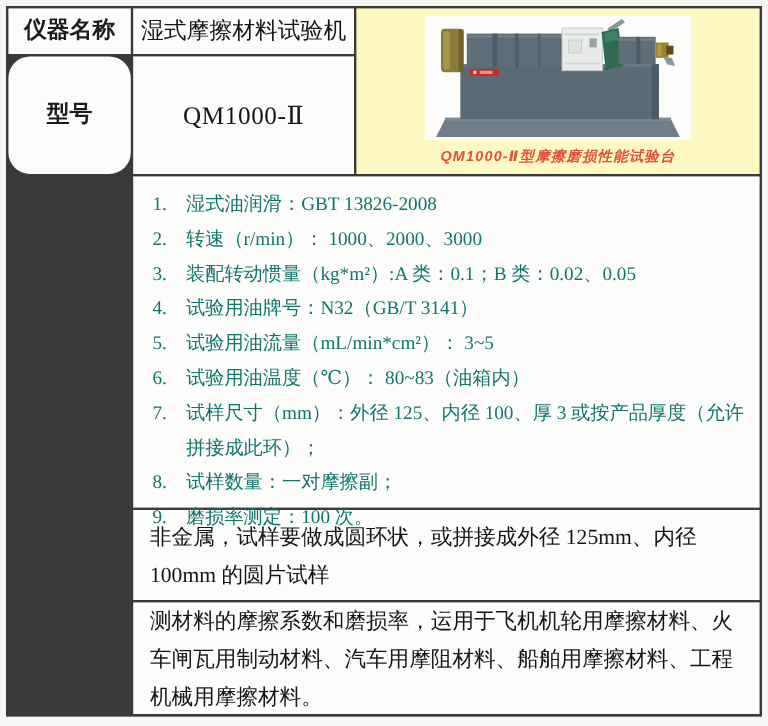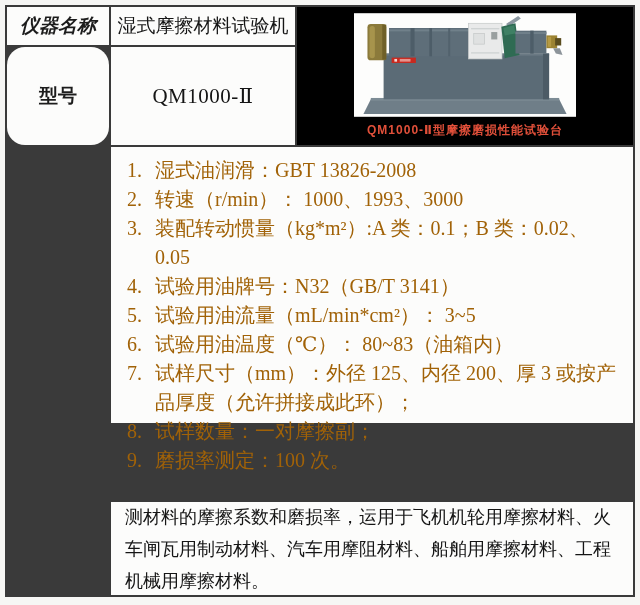--- a/index.html
+++ b/index.html
@@ -38,46 +38,47 @@
     padding: 2px;
   }
   .value-cell {
     display: flex; align-items: center; justify-content: center;
     text-align: center;
     font-size: 19px;
     color: #151515;
     padding: 16px 6px;
   }
   .value-model { font-size: 21px; letter-spacing: 0.5px; }
-  .area-l1 { grid-area: l1; font-style: italic; } .area-v1 { grid-area: v1; }
+  .area-l1 { grid-area: l1; } .area-v1 { grid-area: v1; }
   .area-l2 { grid-area: l2; border-radius: 18px; } .area-v2 { grid-area: v2; }
   .area-l3 { grid-area: l3; } .area-c3 { grid-area: c3; }
   .area-l4 { grid-area: l4; } .area-c4 { grid-area: c4; }
   .area-l5 { grid-area: l5; } .area-c5 { grid-area: c5; }
   .image-cell {
     grid-area: img;
     display: flex; flex-direction: column;
     align-items: center; justify-content: center;
     padding: 4px 2px;
-    background: #000000;
+    background: #fef9c3;
+    font-style: italic;
   }
   .machine-caption {
     margin-top: 5px;
     font-family: "Liberation Sans", "DejaVu Sans", sans-serif;
     font-weight: bold;
     font-size: 12px;
     letter-spacing: 1px;
     color: #e2503a;
   }
   .specs-cell { padding: 9px 10px 6px 12px; }
   .specs-list {
     list-style: none;
     counter-reset: spec;
-    font-size: 20px;
-    color: #a16207;
+    font-size: 16px;
+    color: #0f766e;
   }
   .specs-list li {
     counter-increment: spec;
     position: relative;
     padding-left: 32px;
     line-height: 29px;
   }
   .specs-list li::before {
     content: counter(spec) ".";
     position: absolute;
@@ -149,29 +150,32 @@
       <rect x="288" y="35" width="5" height="15" fill="#b59a43"></rect>
 
       <polygon points="296,52 306,52 310,62 300,60" fill="#8d949a"></polygon>
     </svg>
     <div class="machine-caption">QM1000-Ⅱ型摩擦磨损性能试验台</div>
   </div>
 
   <div class="cell specs-cell area-c3">
     <ol class="specs-list">
       <li>湿式油润滑：GBT 13826-2008</li>
-      <li>转速（r/min）： 1000、1993、3000</li>
+      <li>转速（r/min）： 1000、2000、3000</li>
       <li>装配转动惯量（kg*m²）:A 类：0.1；B 类：0.02、0.05</li>
       <li>试验用油牌号：N32（GB/T 3141）</li>
       <li>试验用油流量（mL/min*cm²）： 3~5</li>
       <li>试验用油温度（℃）： 80~83（油箱内）</li>
-      <li>试样尺寸（mm）：外径 125、内径 200、厚 3 或按产品厚度（允许拼接成此环）；</li>
+      <li>试样尺寸（mm）：外径 125、内径 100、厚 3 或按产品厚度（允许拼接成此环）；</li>
       <li>试样数量：一对摩擦副；</li>
       <li>磨损率测定：100 次。</li>
     </ol>
   </div>
 
+  <div class="cell para-cell area-c4">
+    <div>非金属，试样要做成圆环状，或拼接成外径 125mm、内径 100mm 的圆片试样</div>
+  </div>
 
   <div class="cell para-cell area-c5">
     <div>测材料的摩擦系数和磨损率，运用于飞机机轮用摩擦材料、火车闸瓦用制动材料、汽车用摩阻材料、船舶用摩擦材料、工程机械用摩擦材料。</div>
   </div>
 
 </div>
 
 </body></html>

